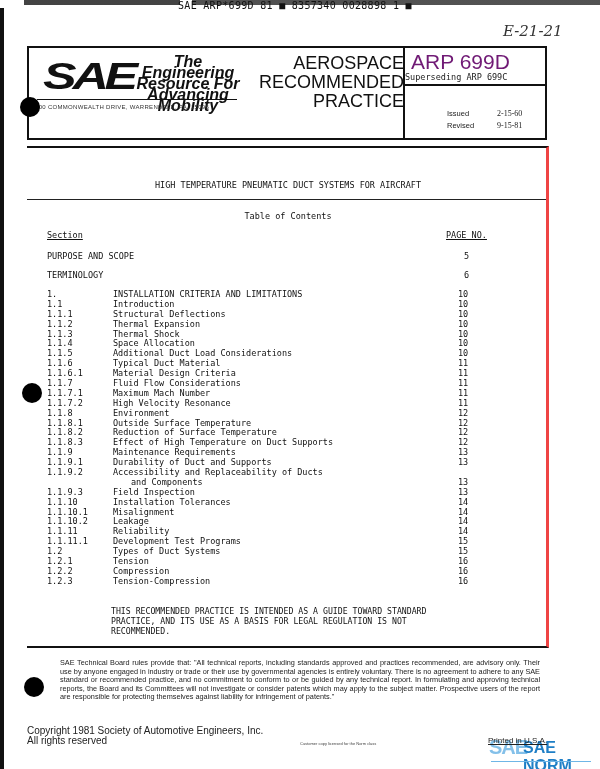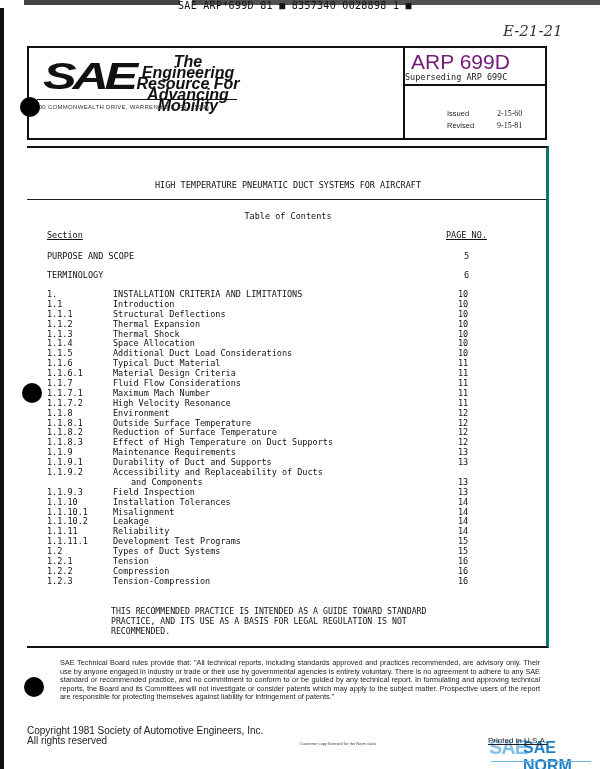--- a/index.html
+++ b/index.html
@@ -28,21 +28,21 @@
 
   .right-cell { position: absolute; left: 374px; top: 0; width: 144px; height: 90px; border-left: 2px solid #111; }
   .arp-num { position: absolute; left: 6px; top: 2px; font-size: 21px; color: #701a75; }
   .supersede { position: absolute; left: 0px; top: 24px; font-family: "DejaVu Sans Mono", monospace; font-size: 8.5px; color: #222; }
   .right-divider { position: absolute; left: 0; top: 36px; width: 142px; height: 2px; background: #111; }
   .dates { position: absolute; left: 6px; top: 60px; font-size: 7.5px; line-height: 12px; color: #222; margin-left: 36px; }
   .dates .val { position: absolute; left: 50px; font-family: Liberation Serif, serif; font-size: 8px; white-space: nowrap; }
   .dates .row { position: relative; height: 12px; width: 120px; }
 
   
-  .main-box { position: absolute; left: 27px; top: 146px; width: 522px; height: 502px; border-top: 2px solid #111; border-right: 3px solid #0f766e; border-bottom: 2px solid #111; }
+  .main-box { position: absolute; left: 27px; top: 146px; width: 522px; height: 502px; border-top: 2px solid #111; border-right: 3px solid #ef4444; border-bottom: 2px solid #111; }
   .doc-title { position: absolute; left: 0; top: 32px; width: 522px; text-align: center; font-family: "DejaVu Sans Mono", monospace; font-size: 8.5px; color: #111; }
   .title-rule { position: absolute; left: 0; top: 51px; width: 519px; height: 1px; background: #222; }
   .toc-heading { position: absolute; left: 0; top: 63px; width: 522px; text-align: center; font-family: "DejaVu Sans Mono", monospace; font-size: 8.5px; }
   .col-head-section { position: absolute; left: 20px; top: 82px; font-family: "DejaVu Sans Mono", monospace; font-size: 8.5px; text-decoration: underline; }
   .col-head-page { position: absolute; left: 419px; top: 82px; font-family: "DejaVu Sans Mono", monospace; font-size: 8.5px; text-decoration: underline; }
 
   .mono-line { position: absolute; font-family: "DejaVu Sans Mono", monospace; font-size: 8.5px; white-space: nowrap; color: #111; }
   .toc-list { position: absolute; left: 20px; top: 142px; width: 440px; }
   .toc-row { position: relative; height: 9.9px; font-family: "DejaVu Sans Mono", monospace; font-size: 8.5px; line-height: 9.9px; white-space: nowrap; }
   .toc-row .num { position: absolute; left: 0; }
@@ -77,20 +77,25 @@
     <div class="sae-logo">SAE</div>
     <div class="tagline">
       <div>The Engineering</div>
       <div>Resource For</div>
       <div>Advancing Mobility</div>
     </div>
     <div class="logo-rule"></div>
     <div class="address">400 COMMONWEALTH DRIVE, WARRENDALE, PA. 15096</div>
   </div>
 
+  <div class="title-cell">
+    <div>AEROSPACE</div>
+    <div>RECOMMENDED</div>
+    <div>PRACTICE</div>
+  </div>
 
   <div class="right-cell">
     <div class="arp-num">ARP 699D</div>
     <div class="supersede">Superseding ARP 699C</div>
     <div class="right-divider"></div>
     <div class="dates">
       <div class="row">
         <span>Issued</span>
         <span class="val">2-15-60</span>
       </div>

